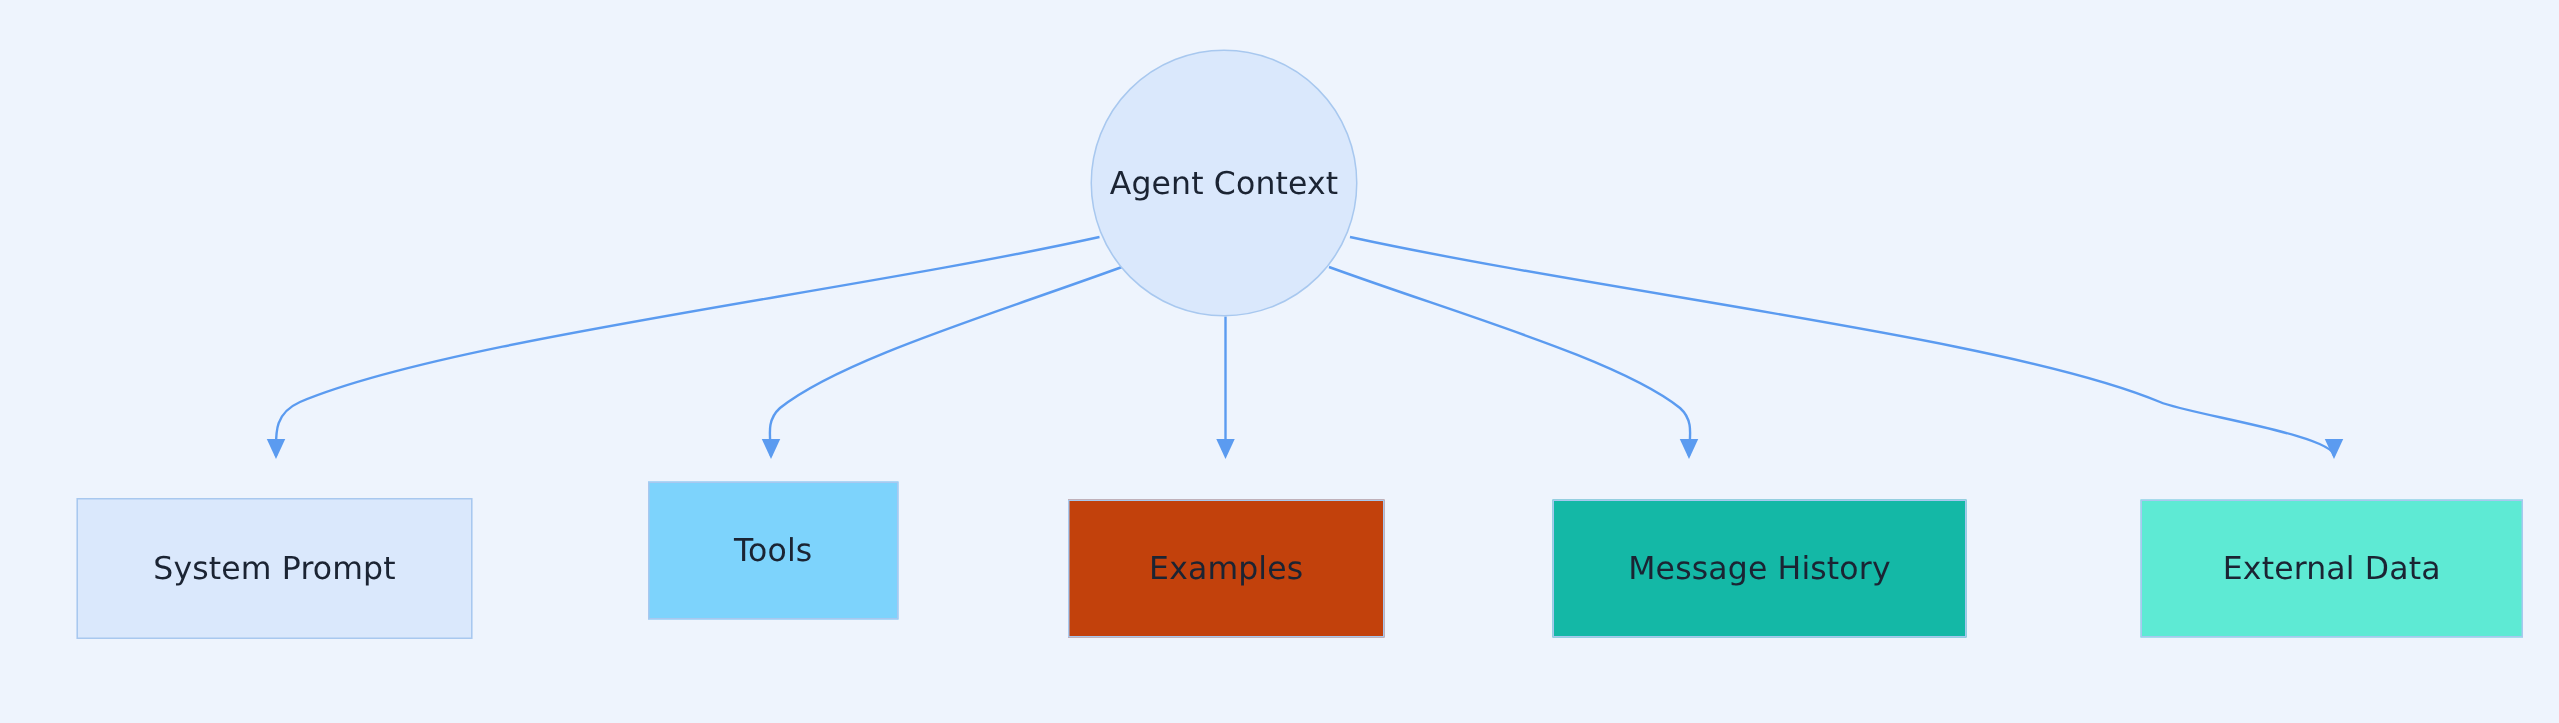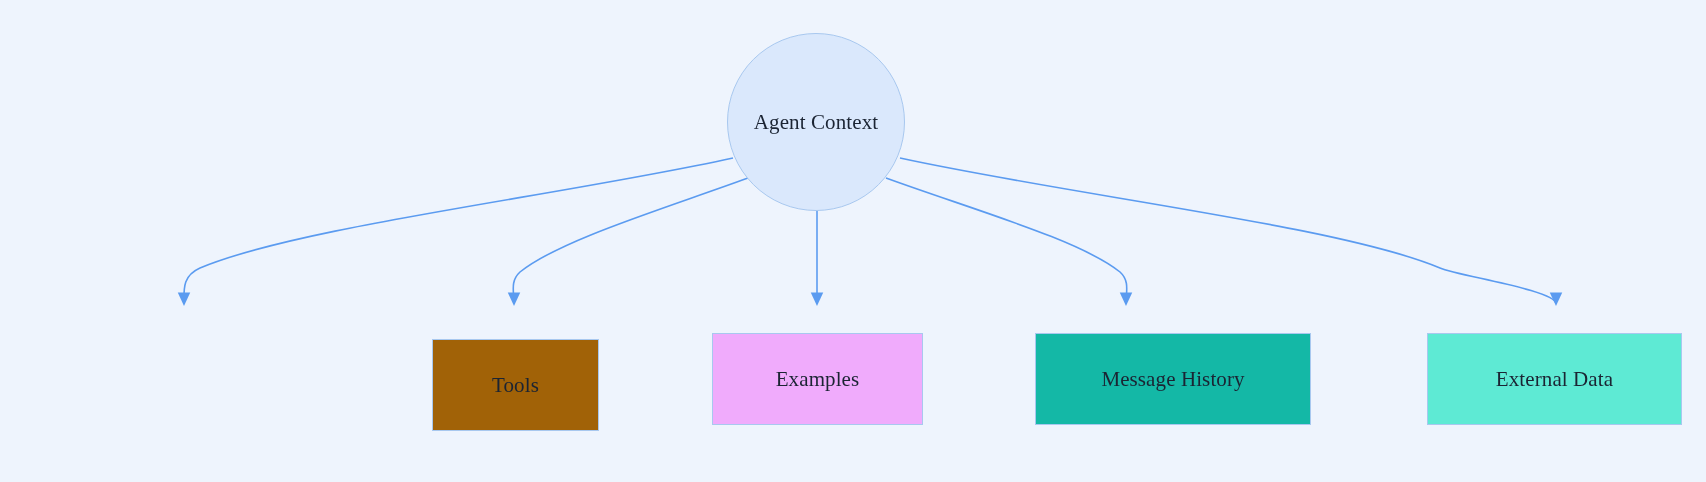--- a/index.html
+++ b/index.html
@@ -11,21 +11,20 @@
     height: 482px;
     background: #eef4fd;
     font-family: "DejaVu Sans", "Liberation Sans", sans-serif;
     overflow: hidden;
   }
   #diagram-root {
     position: relative;
     width: 1706px;
     height: 482px;
     background: #eef4fd;
-    font-family: Liberation Serif, serif;
   }
   #edge-layer {
     position: absolute;
     left: 0;
     top: 0;
     width: 1706px;
     height: 482px;
     pointer-events: none;
   }
   .node {
@@ -67,26 +66,29 @@
         <path d="M 817 211 L 817 304" fill="none" stroke="#5b9bf0" stroke-width="1.6" marker-end="url(#arrowhead)"></path>
         <path d="M 886 178 C 974 210 1080 240 1120 272 C 1130 281 1126 292 1126 304" fill="none" stroke="#5b9bf0" stroke-width="1.6" marker-end="url(#arrowhead)"></path>
         <path d="M 900 158 C 1075 196 1340 226 1440 268 C 1458 276 1556 290 1556 304" fill="none" stroke="#5b9bf0" stroke-width="1.6" marker-end="url(#arrowhead)"></path>
       </g>
   </svg>
 
   <div class="node node-root" style="left: 727px; top: 33px; width: 178px; height: 178px; background: rgb(218, 232, 252); border-color: rgb(168, 200, 239);">
     <span class="node-label" style="color: rgb(27, 36, 51);">Agent Context</span>
   </div>
 
+  <div class="node node-leaf" style="left: 51px; top: 332px; width: 264px; height: 94px; background: rgb(218, 232, 252); border-color: rgb(168, 200, 239);">
+    <span class="node-label" style="color: rgb(27, 36, 51);">System Prompt</span>
+  </div>
 
-  <div class="node node-leaf" style="left: 432px; top: 339px; width: 167px; height: 92px; background: #a16207; border-color: rgb(168, 200, 239); align-items: center;">
+  <div class="node node-leaf" style="left: 432px; top: 321px; width: 167px; height: 92px; background: #7dd3fc; border-color: rgb(168, 200, 239); align-items: center;">
     <span class="node-label" style="color: rgb(27, 36, 51);">Tools</span>
   </div>
 
-  <div class="node node-leaf" style="left: 712px; top: 333px; width: 211px; height: 92px; background: #f0abfc; border-color: rgb(168, 200, 239);">
+  <div class="node node-leaf" style="left: 712px; top: 333px; width: 211px; height: 92px; background: #c2410c; border-color: rgb(168, 200, 239);">
     <span class="node-label" style="color: rgb(27, 36, 51);">Examples</span>
   </div>
 
   <div class="node node-leaf" style="left: 1035px; top: 333px; width: 276px; height: 92px; background: #14b8a6; border-color: rgb(168, 200, 239);">
     <span class="node-label" style="color: rgb(27, 36, 51);">Message History</span>
   </div>
 
   <div class="node node-leaf" style="left: 1427px; top: 333px; width: 255px; height: 92px; background: #5eead4; border-color: rgb(168, 200, 239);">
     <span class="node-label" style="color: rgb(27, 36, 51);">External Data</span>
   </div>

